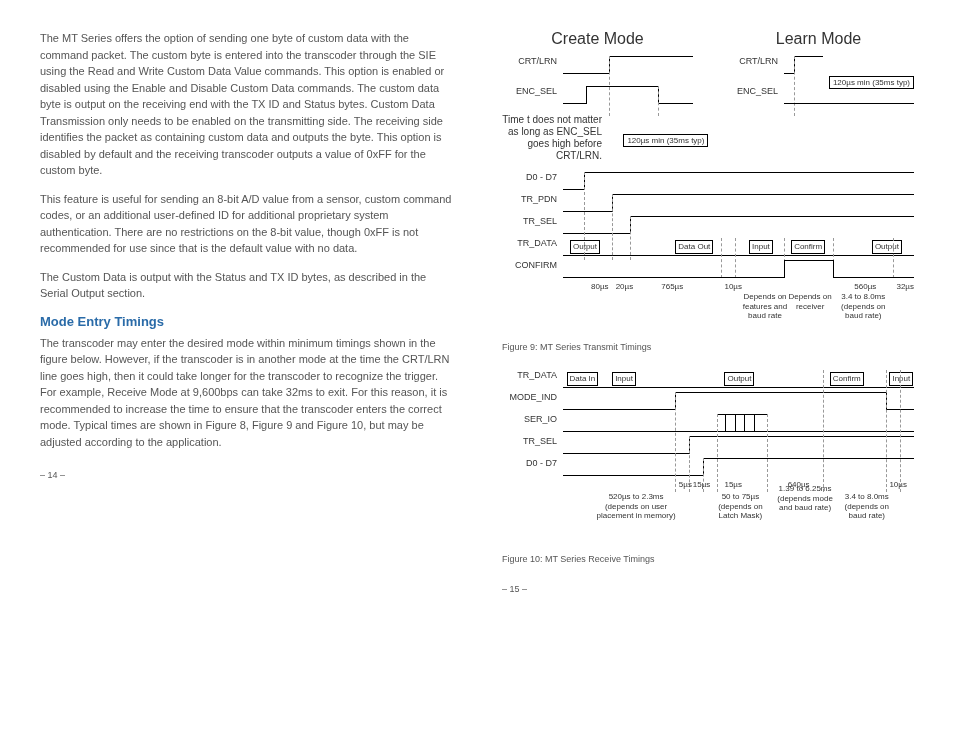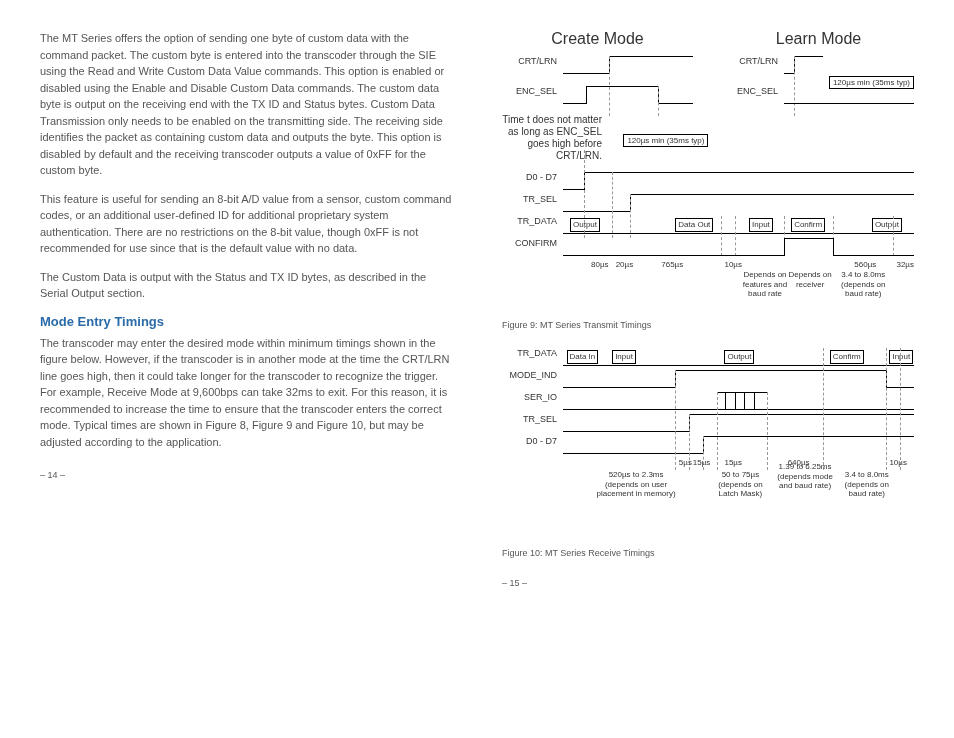--- a/index.html
+++ b/index.html
@@ -210,20 +210,28 @@
       </div>
     </div>
 
     <div class="diagram" style="margin-top:10px">
       <div class="sigrow">
         <div class="siglabel">D0 - D7</div>
         <div class="sigtrace">
           <div class="h-low" style="left:0;width:6%"></div>
           <div class="v-edge" style="left:6%"></div>
           <div class="h-high" style="left:6%;width:94%"></div>
+        </div>
+      </div>
+      <div class="sigrow">
+        <div class="siglabel">TR_PDN</div>
+        <div class="sigtrace">
+          <div class="h-low" style="left:0;width:14%"></div>
+          <div class="v-edge" style="left:14%"></div>
+          <div class="h-high" style="left:14%;width:86%"></div>
         </div>
       </div>
       <div class="sigrow">
         <div class="siglabel">TR_SEL</div>
         <div class="sigtrace">
           <div class="h-low" style="left:0;width:19%"></div>
           <div class="v-edge" style="left:19%"></div>
           <div class="h-high" style="left:19%;width:81%"></div>
         </div>
       </div>
@@ -342,17 +350,17 @@
           <span class="cell" style="left:46%">15µs</span>
           <span class="cell" style="left:64%">640µs</span>
           <span class="cell" style="left:93%">10µs</span>
           <span class="cell" style="left:8%;top:12px;width:90px">520µs to 2.3ms (depends on user placement in memory)</span>
           <span class="cell" style="left:42%;top:12px;width:60px">50 to 75µs (depends on Latch Mask)</span>
           <span class="cell" style="left:59%;top:4px;width:70px">1.39 to 6.25ms (depends mode and baud rate)</span>
           <span class="cell" style="left:78%;top:12px;width:60px">3.4 to 8.0ms (depends on baud rate)</span>
         </div>
       </div>
     </div>
-    <div class="figcap" style="margin-top:50px">Figure 10: MT Series Receive Timings</div>
+    <div class="figcap" style="margin-top:34px">Figure 10: MT Series Receive Timings</div>
 
     <div class="pagenum">– 15 –</div>
   </div>
 </div>
 
 </body></html>

